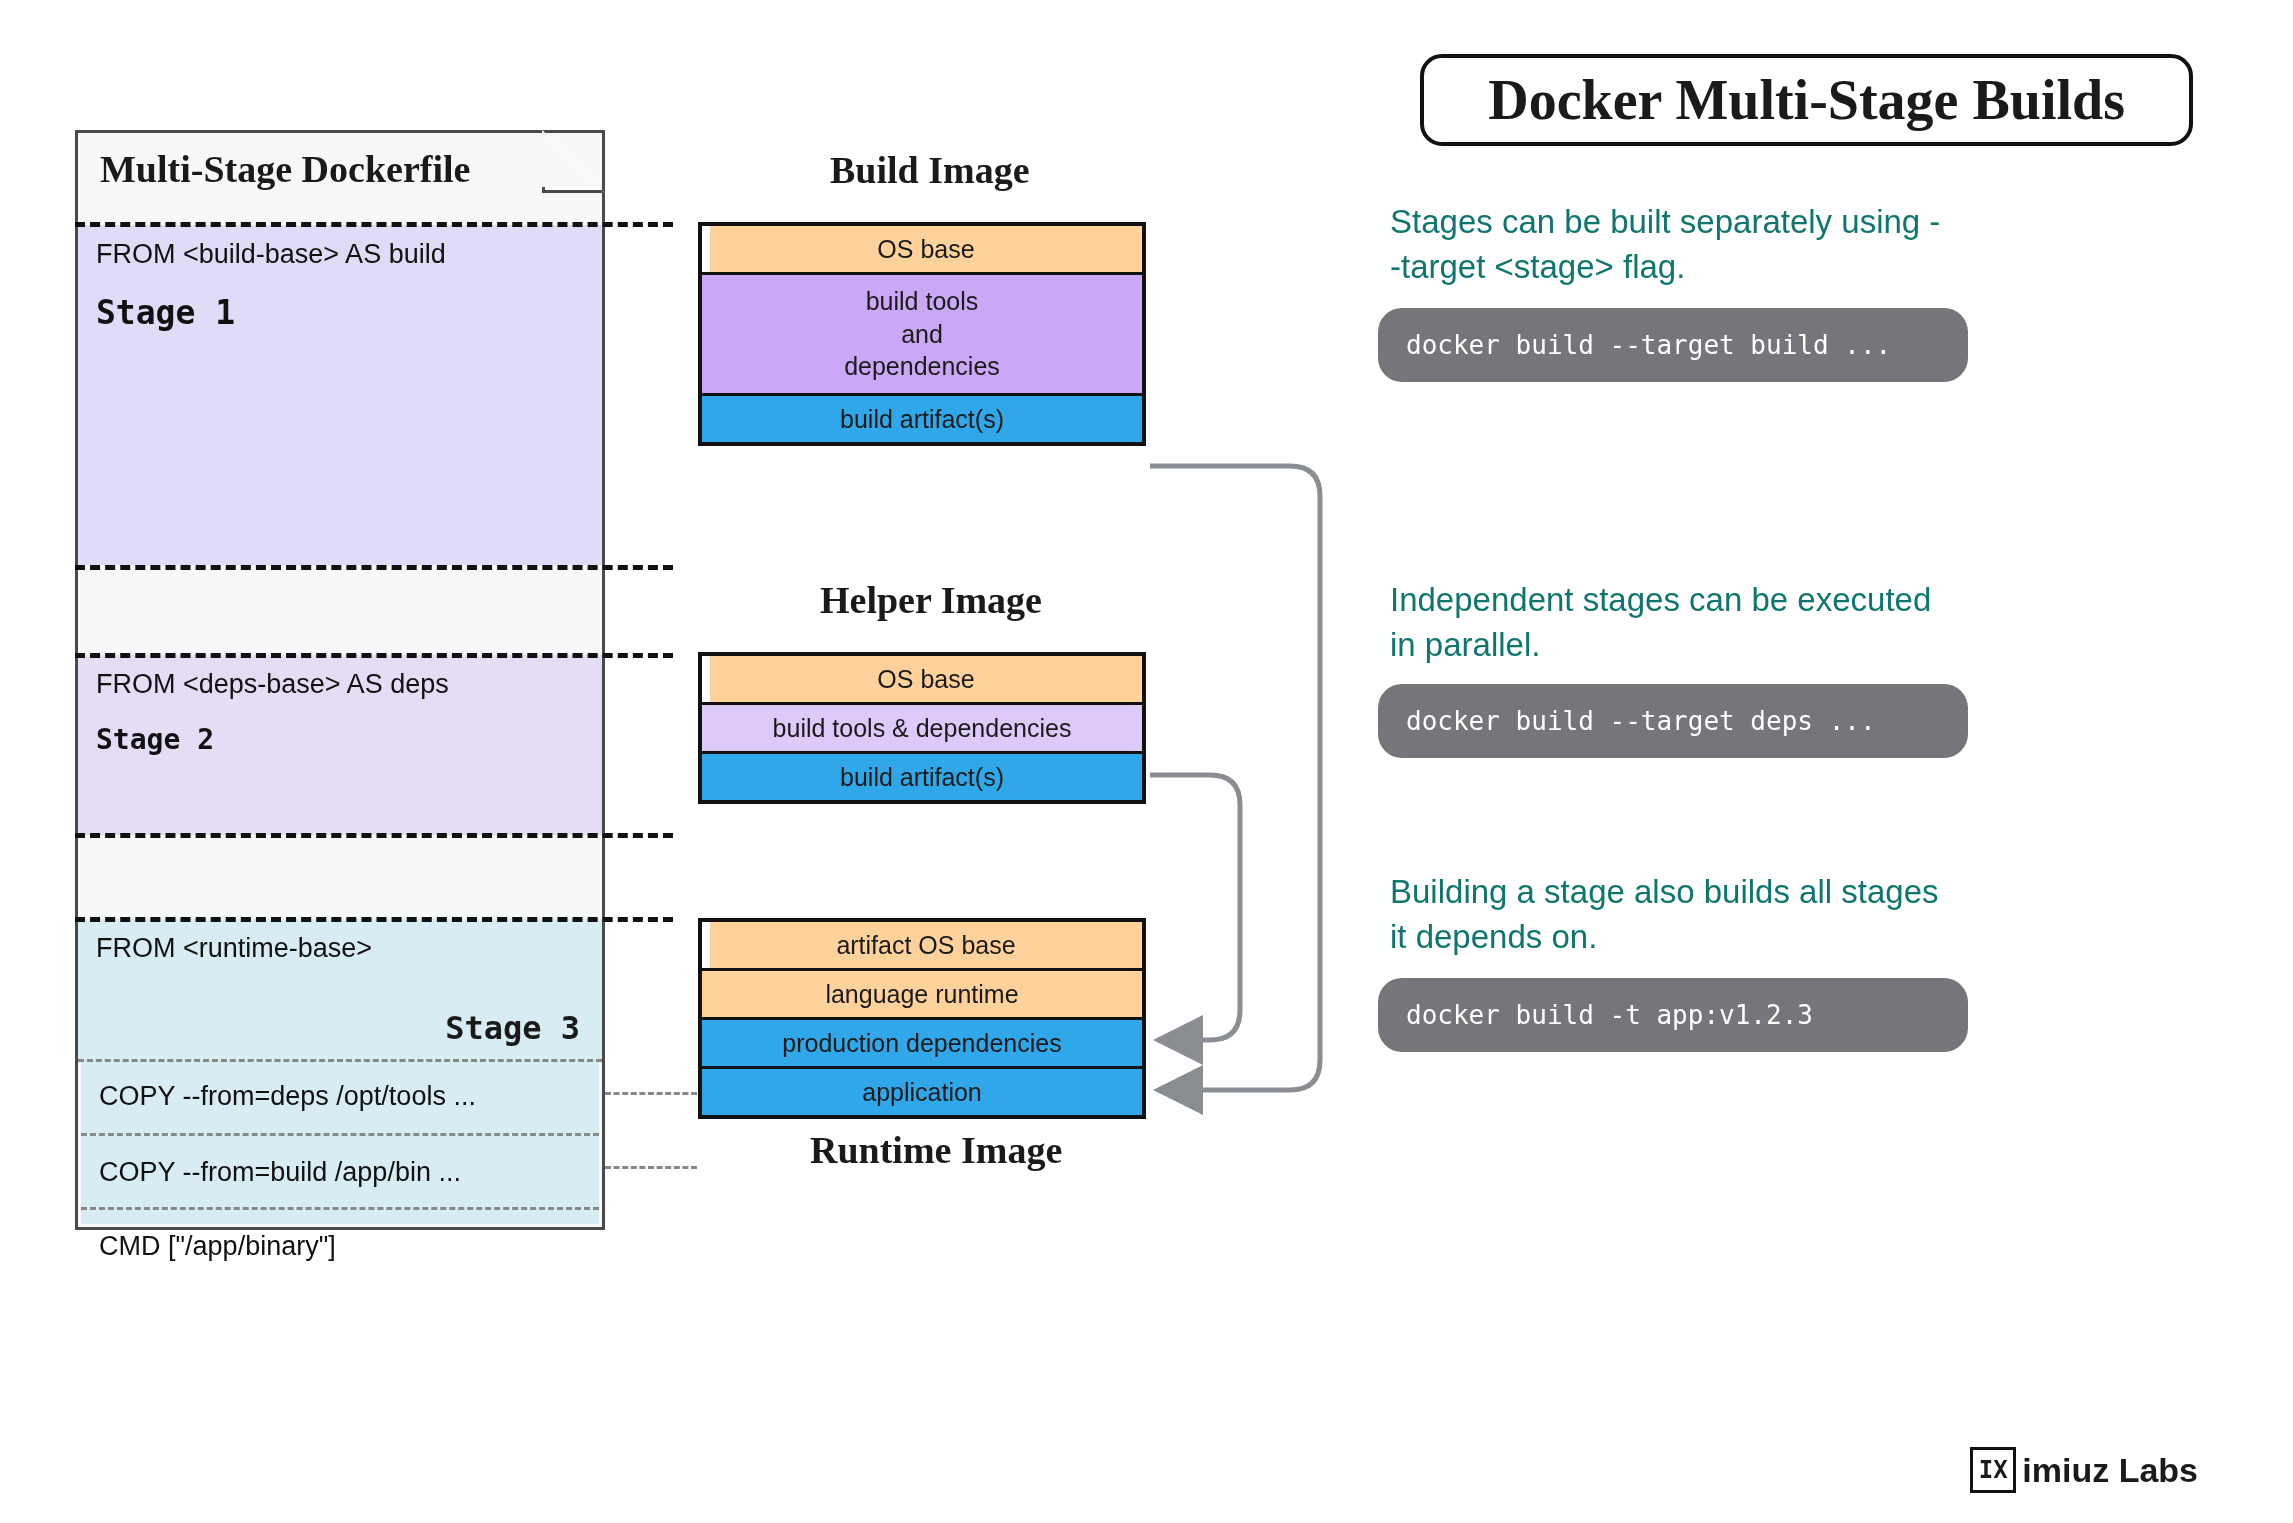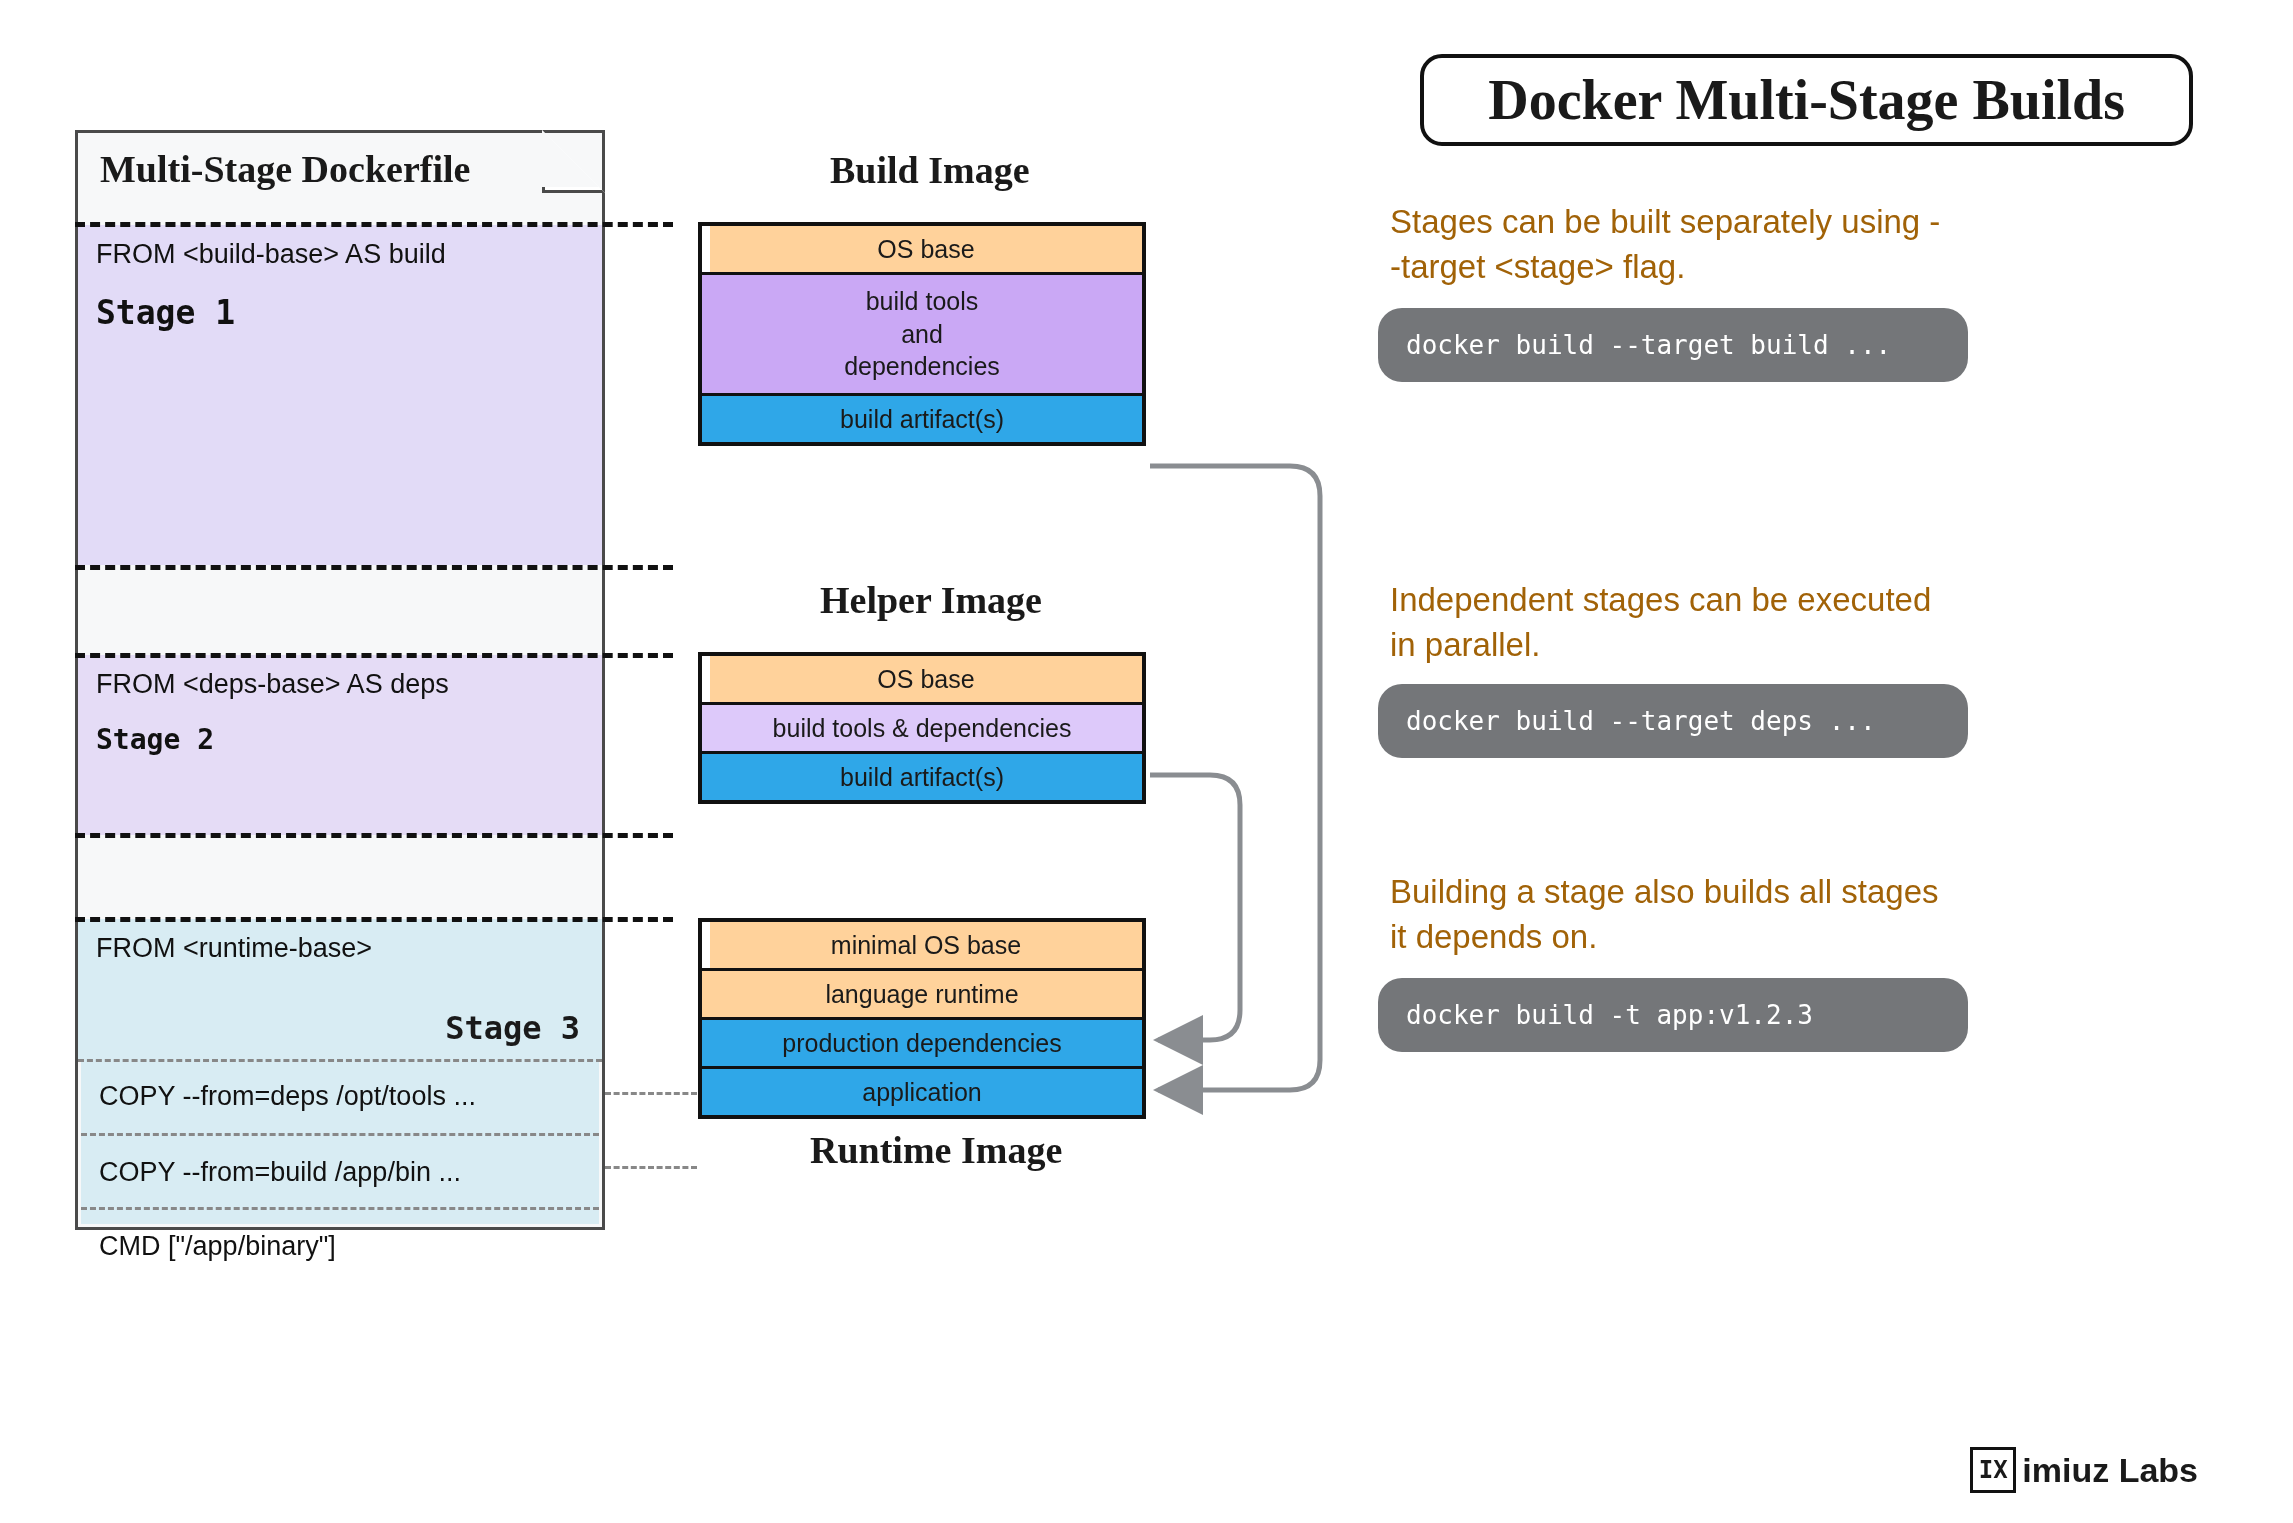--- a/index.html
+++ b/index.html
@@ -50,21 +50,21 @@
   
   .img-title{position:absolute;font-family:var(--hand);font-size:38px;font-weight:700;}
   .stack{position:absolute;left:698px;width:448px;border:4px solid #111;box-sizing:border-box;}
   .layer{height:46px;line-height:46px;text-align:center;font-size:25px;border-top:3px solid #111;}
   .layer:first-child{border-top:none;margin-left:8px;}
   .layer.tall{height:118px;line-height:1.3;display:flex;align-items:center;justify-content:center;}
   .l-or{background:var(--orange);} .l-vi{background:var(--violet);} .l-li{background:var(--lilac);}
   .l-gr{background:var(--grayblock);} .l-bl{background:var(--blue);}
 
   
-  .note{position:absolute;left:1390px;width:560px;font-size:33px;color:#a16207;line-height:1.35;}
+  .note{position:absolute;left:1390px;width:560px;font-size:33px;color:#0f766e;line-height:1.35;}
   .snippet{position:absolute;left:1378px;width:590px;background:var(--snippet);color:#fff;
            font-family:var(--mono);font-size:26px;padding:22px 28px;border-radius:24px;box-sizing:border-box;}
   .logo{position:absolute;right:95px;bottom:30px;font-size:34px;font-weight:600;display:flex;align-items:center;gap:6px;}
   .logo .sq{display:inline-flex;width:40px;height:40px;border:3px solid #111;align-items:center;justify-content:center;font-family:var(--mono);font-size:24px;font-weight:700;}
 
   
   svg.conn{position:absolute;left:0;top:0;width:2293px;height:1523px;pointer-events:none;}
 </style>
 </head>
 <body>
@@ -120,21 +120,21 @@
 </div>
 
 <div class="img-title" style="left:820px;top:578px">Helper Image</div>
 <div class="stack" style="top:652px">
   <div class="layer l-or">OS base</div>
   <div class="layer l-li">build tools &amp; dependencies</div>
   <div class="layer l-bl">build artifact(s)</div>
 </div>
 
 <div class="stack" style="top:918px">
-  <div class="layer l-or">minimal OS base</div>
+  <div class="layer l-or">artifact OS base</div>
   <div class="layer l-or">language runtime</div>
   <div class="layer l-bl">production dependencies</div>
   <div class="layer l-bl">application</div>
 </div>
 <div class="img-title" style="left:810px;top:1128px">Runtime Image</div>
 
 <div class="note" style="top:200px">Stages can be built separately using --target &lt;stage&gt; flag.</div>
 <div class="snippet" style="top:308px">docker build --target build ...</div>
 
 <div class="note" style="top:578px">Independent stages can be executed in parallel.</div>

